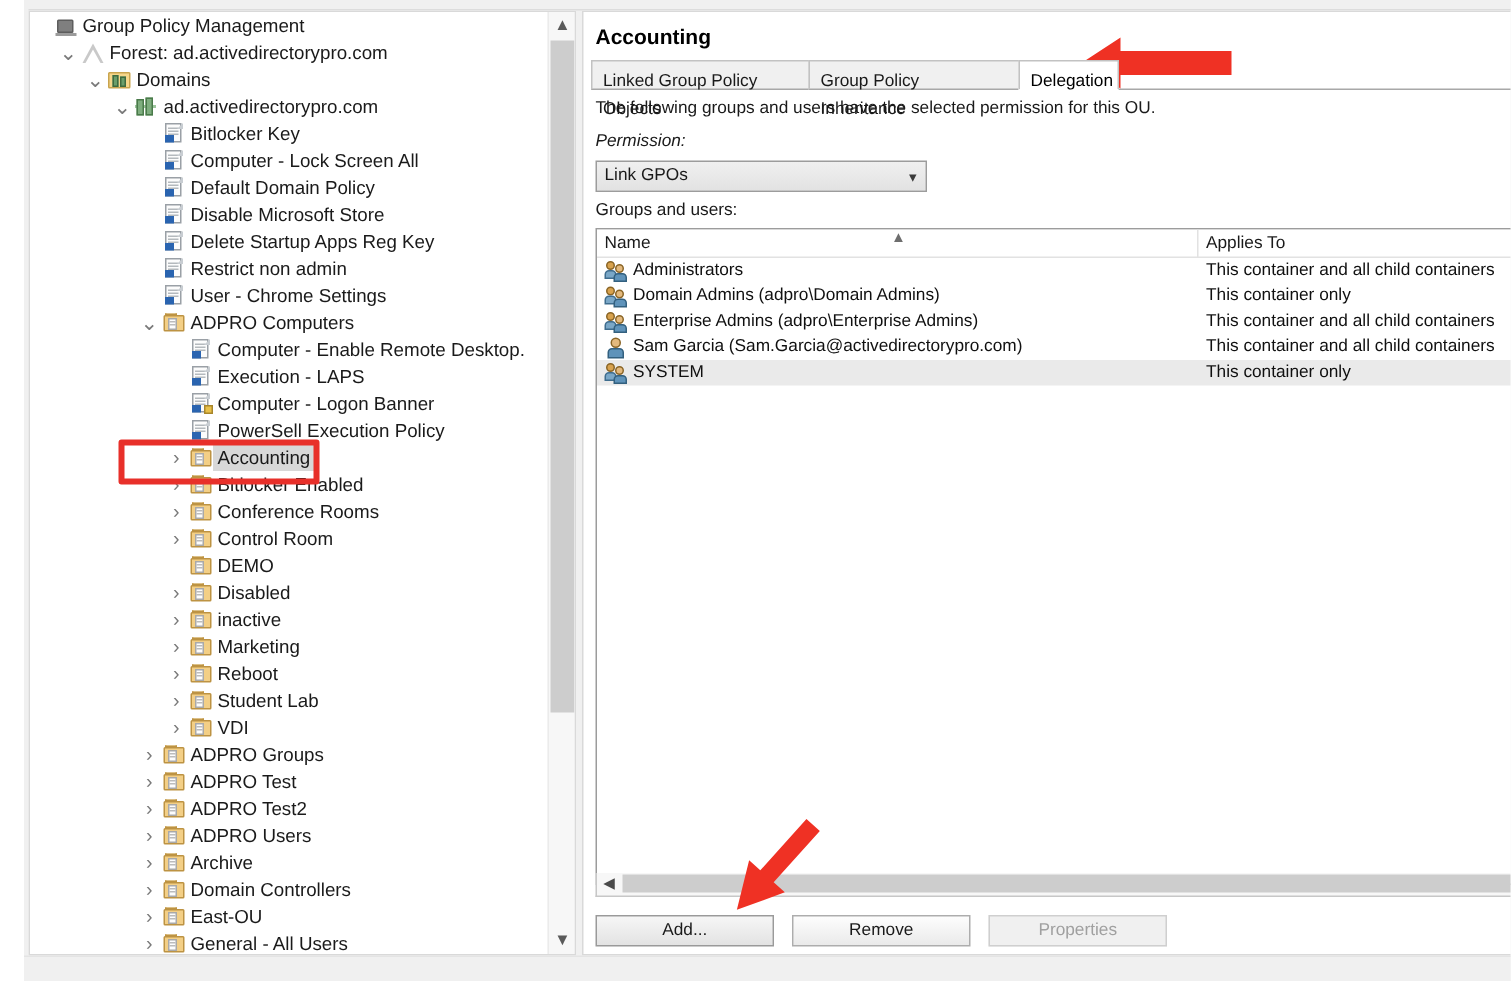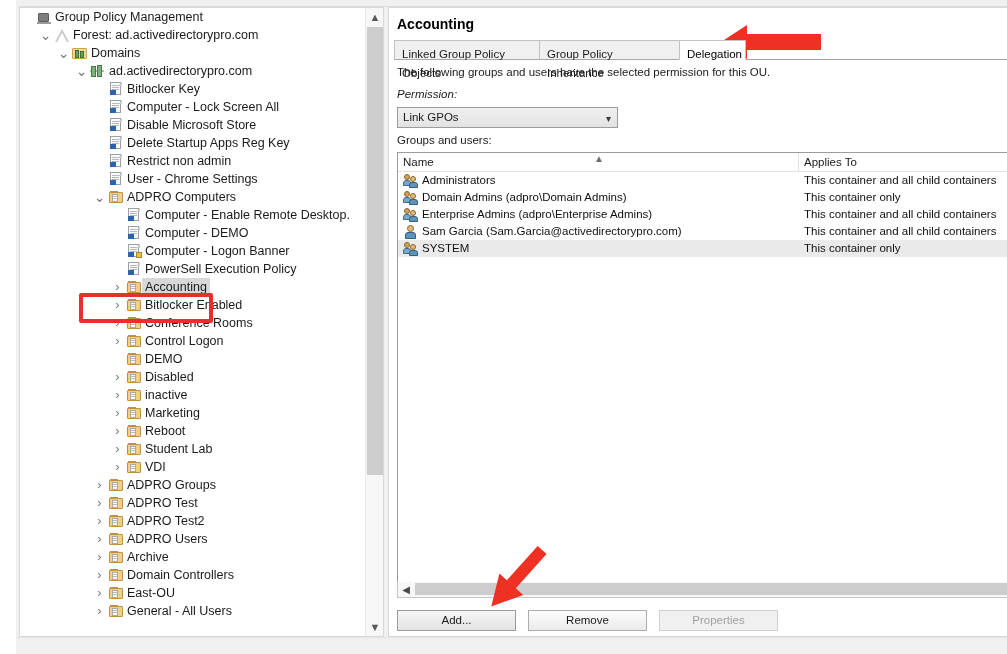--- a/index.html
+++ b/index.html
@@ -268,20 +268,34 @@
           <span class="tico">
             <span class="ic ic-gpo">
               <span class="pg"></span>
               <span class="l1"></span>
               <span class="l2"></span>
               <span class="l3"></span>
               <span class="fold"></span>
               <span class="sc"></span>
             </span>
           </span>
+          <span class="tlabel">Default Domain Policy</span>
+        </div>
+        <div class="trow" style="padding-left: 72px;">
+          <span class="twist none"></span>
+          <span class="tico">
+            <span class="ic ic-gpo">
+              <span class="pg"></span>
+              <span class="l1"></span>
+              <span class="l2"></span>
+              <span class="l3"></span>
+              <span class="fold"></span>
+              <span class="sc"></span>
+            </span>
+          </span>
           <span class="tlabel">Disable Microsoft Store</span>
         </div>
         <div class="trow" style="padding-left: 72px;">
           <span class="twist none"></span>
           <span class="tico">
             <span class="ic ic-gpo">
               <span class="pg"></span>
               <span class="l1"></span>
               <span class="l2"></span>
               <span class="l3"></span>
@@ -351,21 +365,21 @@
           <span class="tico">
             <span class="ic ic-gpo">
               <span class="pg"></span>
               <span class="l1"></span>
               <span class="l2"></span>
               <span class="l3"></span>
               <span class="fold"></span>
               <span class="sc"></span>
             </span>
           </span>
-          <span class="tlabel">Computer - DEMO</span>
+          <span class="tlabel">Execution - LAPS</span>
         </div>
         <div class="trow" style="padding-left: 90px;">
           <span class="twist none"></span>
           <span class="tico">
             <span class="ic ic-gpo ic-gpolock">
               <span class="pg"></span>
               <span class="l1"></span>
               <span class="l2"></span>
               <span class="l3"></span>
               <span class="fold"></span>
@@ -432,21 +446,21 @@
           <span class="twist" style="font-size: 13px;">›</span>
           <span class="tico">
             <span class="ic ic-ou">
               <span class="flap"></span>
               <span class="body"></span>
               <span class="doc"></span>
               <span class="dl"></span>
               <span class="dl2"></span>
             </span>
           </span>
-          <span class="tlabel">Control Logon</span>
+          <span class="tlabel">Control Room</span>
         </div>
         <div class="trow" style="padding-left: 90px;">
           <span class="twist none"></span>
           <span class="tico">
             <span class="ic ic-ou">
               <span class="flap"></span>
               <span class="body"></span>
               <span class="doc"></span>
               <span class="dl"></span>
               <span class="dl2"></span>

